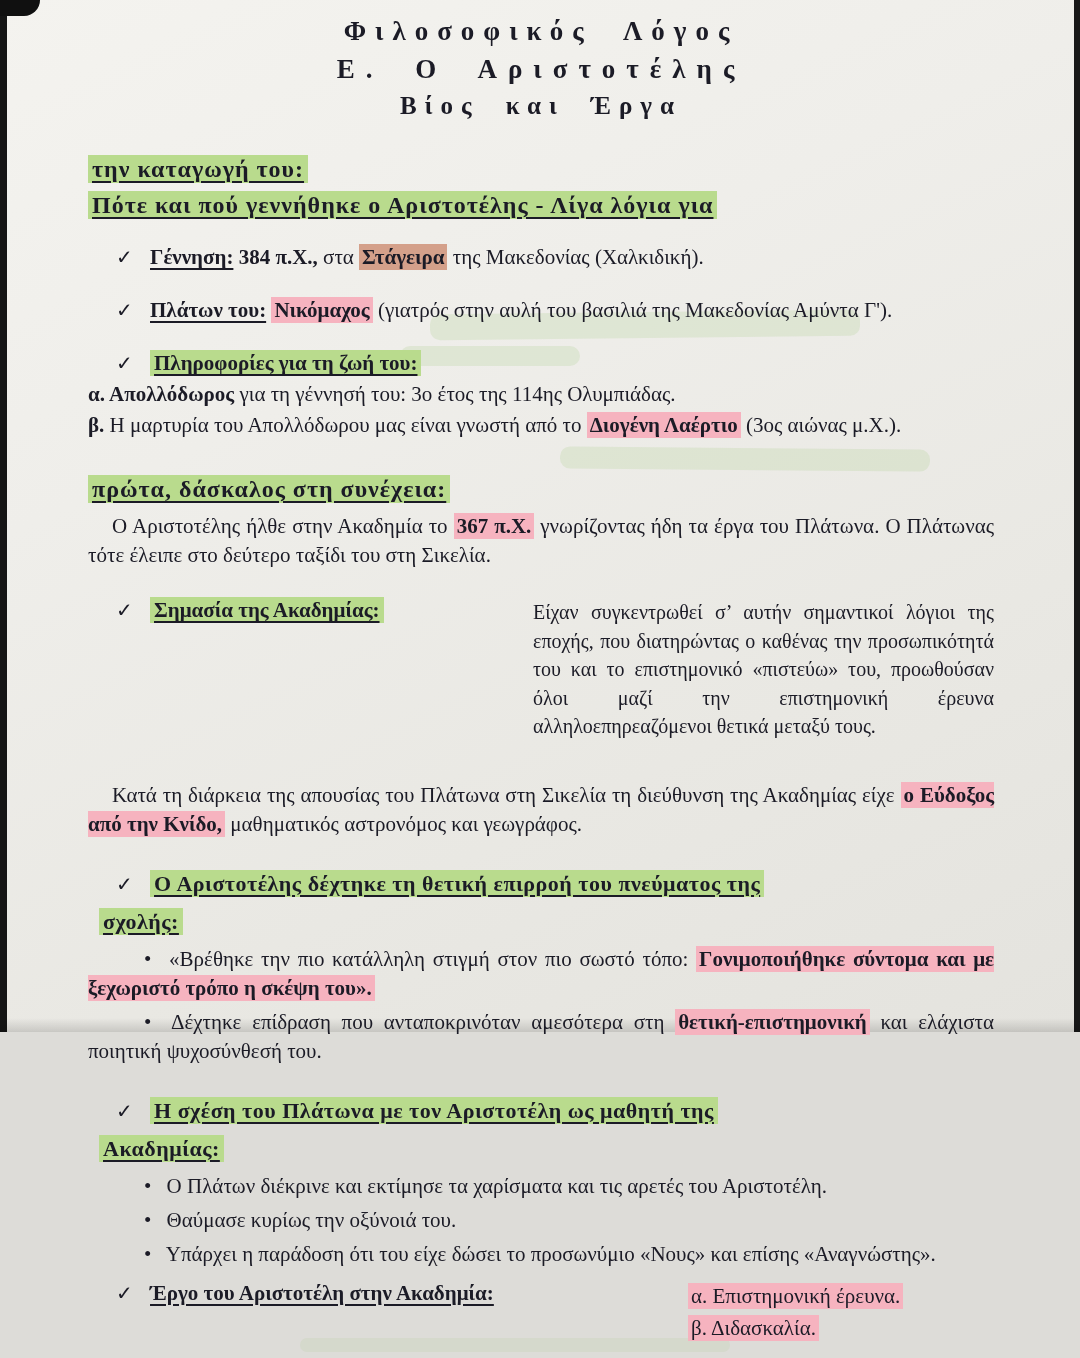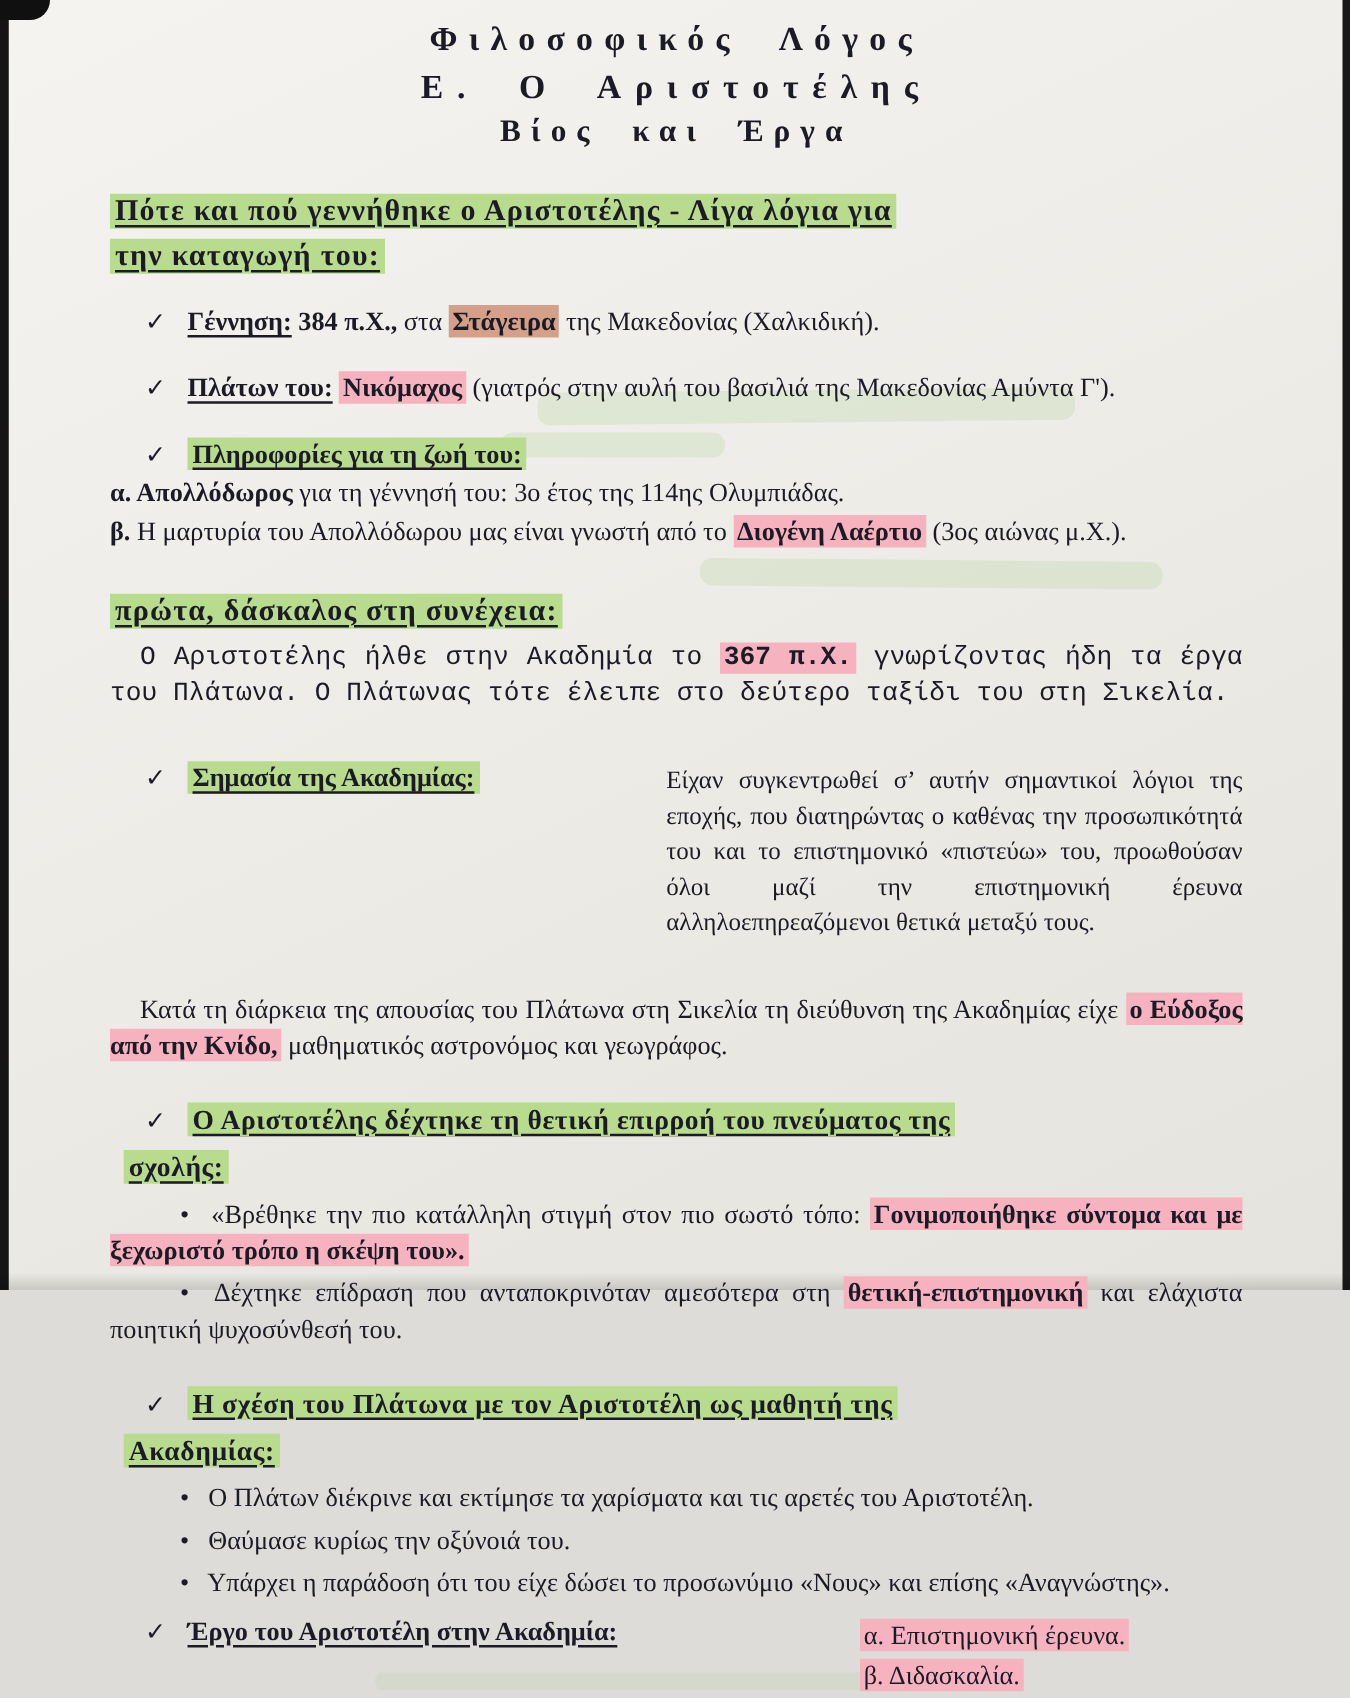--- a/index.html
+++ b/index.html
@@ -51,21 +51,21 @@
   .check { margin-right:12px; font-family:"DejaVu Sans", sans-serif; font-size:20px; }
 
   .head-sm { font-size:22px; font-weight:bold; letter-spacing:0.5px; }
   .head-block { margin-top:30px; }
   .head-block > div { margin-bottom:8px; }
   .head-line2 { text-indent:0;padding-left:11px; }
 
   .bullet { text-indent:56px; margin-top:5px; }
   .dot { margin-right:10px; }
 
-  .row { display:flex; margin-top:40px; }
+  .row { display:flex; margin-top:28px; }
   .row .row-label { flex:0 0 445px; text-indent:28px; font-size:21px; }
   .row .row-text  { flex:1; font-size:20px; line-height:28.5px; text-align:justify; }
 
   .row2 { display:flex; margin-top:12px; align-items:flex-start; }
   .row2 .row-label { flex:0 0 600px; text-indent:28px; font-size:21px; }
   .row2 .row-text  { flex:1; font-size:21px; line-height:30px; }
   .row2 .row-text > div { margin-bottom:2px; }
 </style>
 </head>
 <body>
@@ -84,24 +84,24 @@
   <div class="content">
 
     <div class="title">
       <div class="t1">Φιλοσοφικός Λόγος</div>
       <div class="t2">Ε. Ο Αριστοτέλης</div>
       <div class="t3">Βίος και Έργα</div>
     </div>
 
     <div class="sec-head">
       <div>
+        <span class="hl-g u">την καταγωγή του:</span>
+      </div>
+      <div>
         <span class="hl-g u">Πότε και πού γεννήθηκε ο Αριστοτέλης - Λίγα λόγια για</span>
-      </div>
-      <div>
-        <span class="hl-g u">την καταγωγή του:</span>
       </div>
     </div>
 
     <p class="body item">
       <span class="check">✓</span>
       <span class="b u">Γέννηση:</span>
       <span class="b">384 π.Χ.,</span>
       <span>στα</span>
       <span class="b hl-t">Στάγειρα</span>
       <span>της Μακεδονίας (Χαλκιδική).</span>
@@ -128,21 +128,21 @@
       <span class="b hl-p">Διογένη Λαέρτιο</span>
       <span>(3ος αιώνας μ.Χ.).</span>
     </p>
 
     <div class="sec-head">
       <div>
         <span class="hl-g u">πρώτα, δάσκαλος στη συνέχεια:</span>
       </div>
     </div>
 
-    <p class="body" style="margin-top:4px; text-indent:24px;font-family:Liberation Mono, monospace;">
+    <p class="body" style="margin-top:4px; text-indent:24px;">
       <span>Ο Αριστοτέλης ήλθε στην Ακαδημία το</span>
       <span class="b hl-p">367 π.Χ.</span>
       <span>γνωρίζοντας ήδη τα έργα του Πλάτωνα. Ο Πλάτωνας τότε έλειπε στο δεύτερο ταξίδι του στη Σικελία.</span>
     </p>
 
     <div class="row">
       <div class="row-label">
         <span class="check">✓</span>
         <span class="b u hl-g">Σημασία της Ακαδημίας:</span>
       </div>

